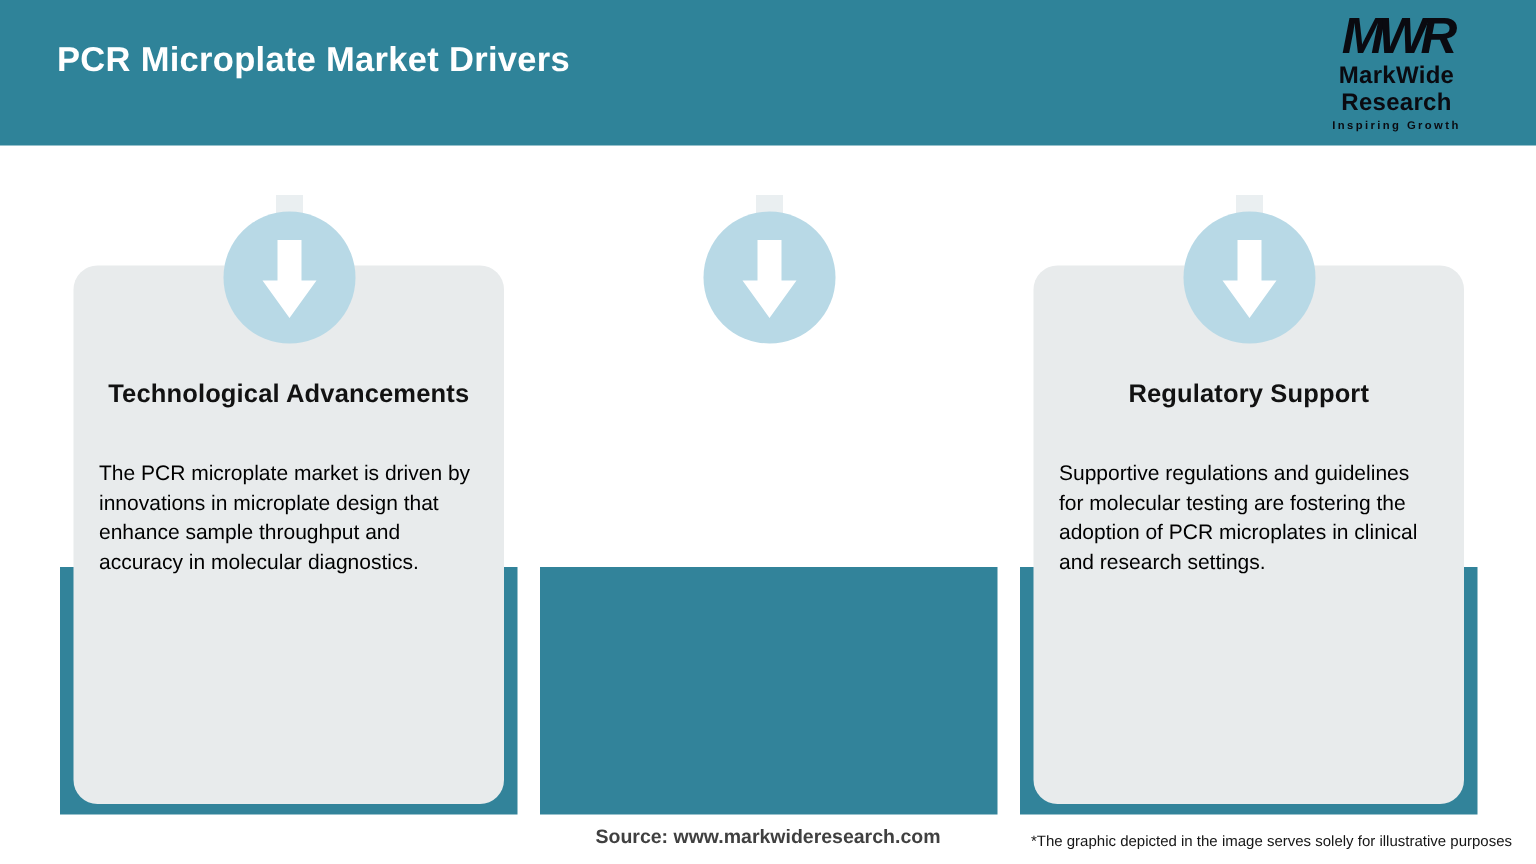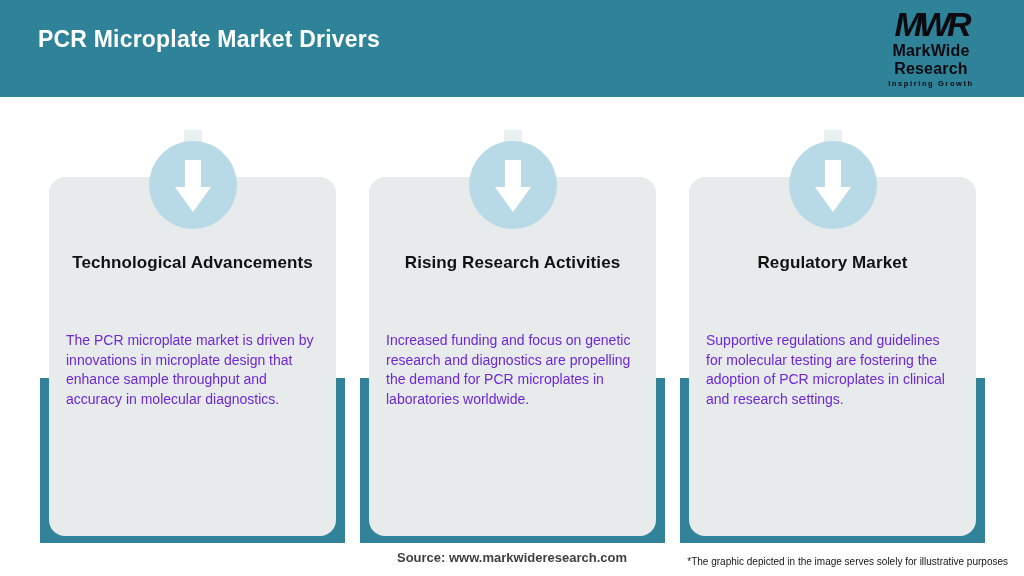--- a/index.html
+++ b/index.html
@@ -109,25 +109,25 @@
 
   .card-title {
     padding-top: 76px;
     text-align: center;
     font-size: 17px;
     font-weight: 700;
     color: #121212;
     letter-spacing: 0.1px;
   }
   .card-desc {
-    margin-top: 58px;
+    margin-top: 33px;
     padding: 0 17px;
     font-size: 14px;
     line-height: 19.5px;
-    color: #6d28d9;
+    color: #000000;
   }
 
   
   .footer-source {
     position: absolute;
     left: 0; right: 0;
     top: 550px;
     text-align: center;
     font-size: 13px;
     font-weight: 700;
@@ -165,36 +165,32 @@
     <div class="arrow-badge">
       <svg width="40" height="54" viewBox="0 0 40 54">
         <path d="M12 0 L28 0 L28 27 L38 27 L20 52 L2 27 L12 27 Z" fill="#ffffff"></path>
       </svg>
     </div>
   </div>
 
   <div class="column col-2">
     <div class="teal-backing"></div>
     <div class="arrow-notch"></div>
-    <div class="card">
-      <div class="card-title">Rising Research Activities</div>
-      <div class="card-desc">Increased funding and focus on genetic research and diagnostics are propelling the demand for PCR microplates in laboratories worldwide.</div>
-    </div>
     <div class="arrow-badge">
       <svg width="40" height="54" viewBox="0 0 40 54">
         <path d="M12 0 L28 0 L28 27 L38 27 L20 52 L2 27 L12 27 Z" fill="#ffffff"></path>
       </svg>
     </div>
   </div>
 
   <div class="column col-3">
     <div class="teal-backing"></div>
     <div class="arrow-notch"></div>
     <div class="card">
-      <div class="card-title">Regulatory Market</div>
+      <div class="card-title">Regulatory Support</div>
       <div class="card-desc">Supportive regulations and guidelines for molecular testing are fostering the adoption of PCR microplates in clinical and research settings.</div>
     </div>
     <div class="arrow-badge">
       <svg width="40" height="54" viewBox="0 0 40 54">
         <path d="M12 0 L28 0 L28 27 L38 27 L20 52 L2 27 L12 27 Z" fill="#ffffff"></path>
       </svg>
     </div>
   </div>
 
   <div class="footer-source">Source: www.markwideresearch.com</div>

